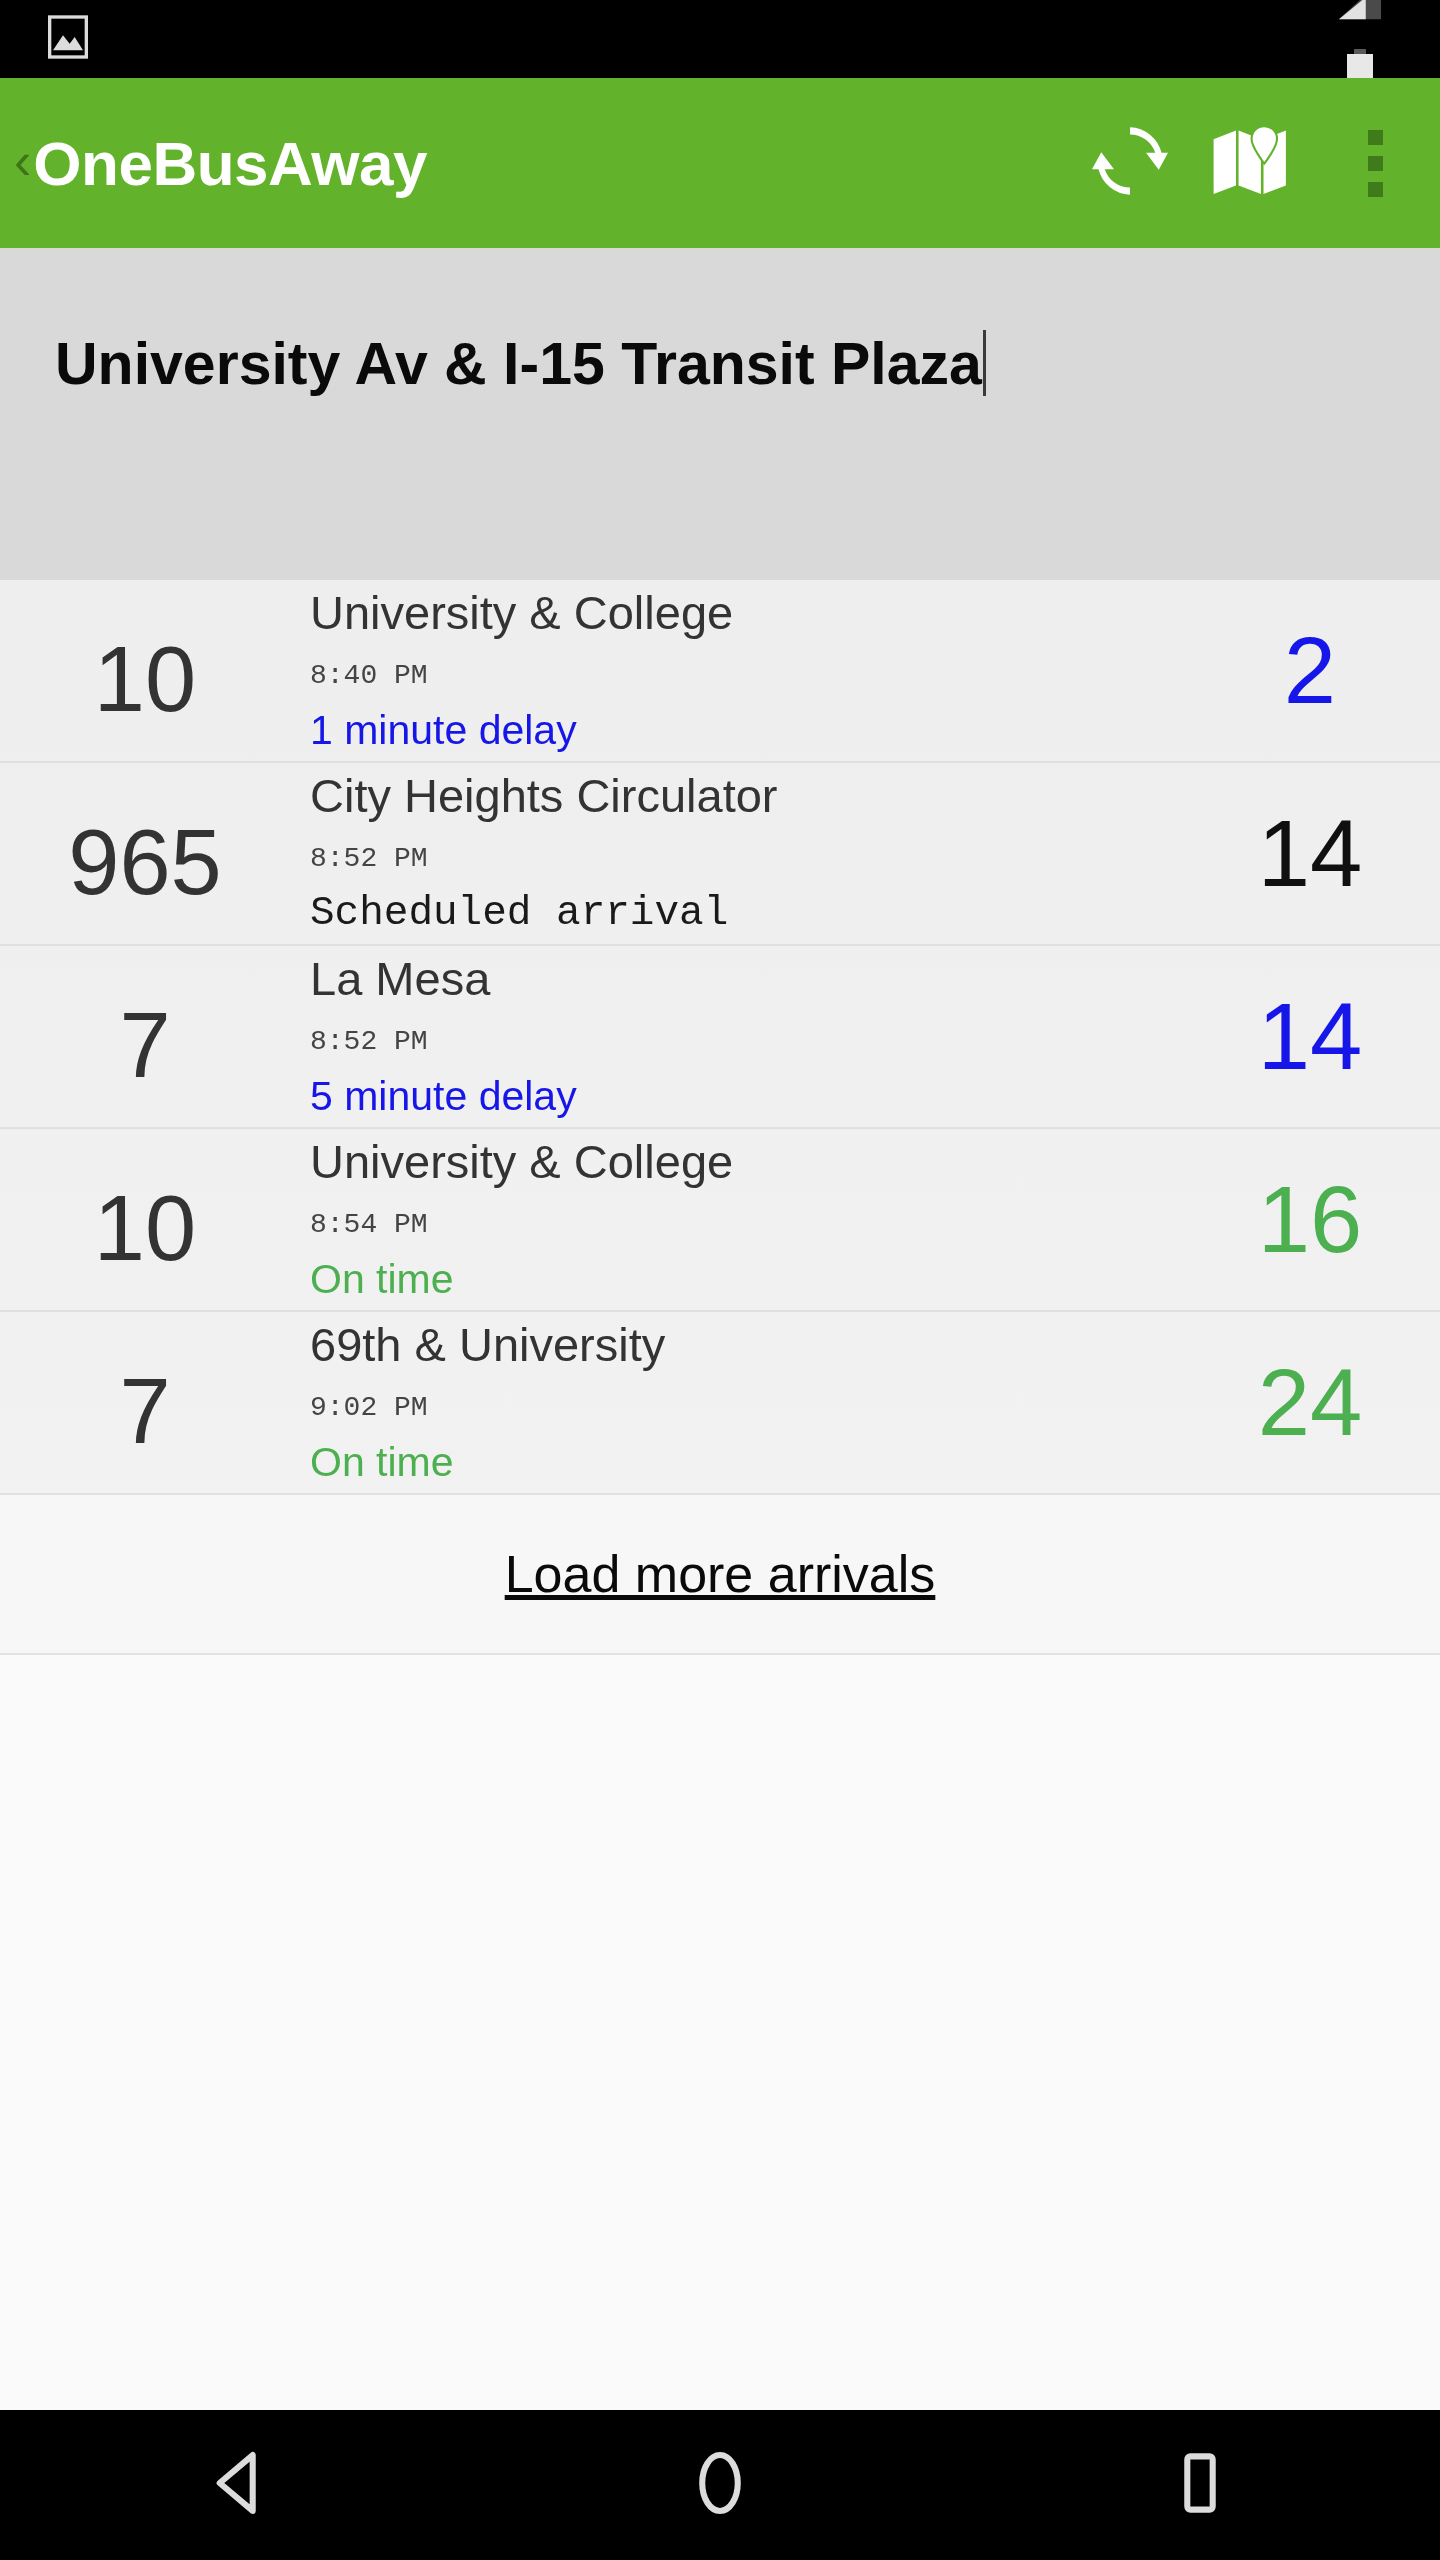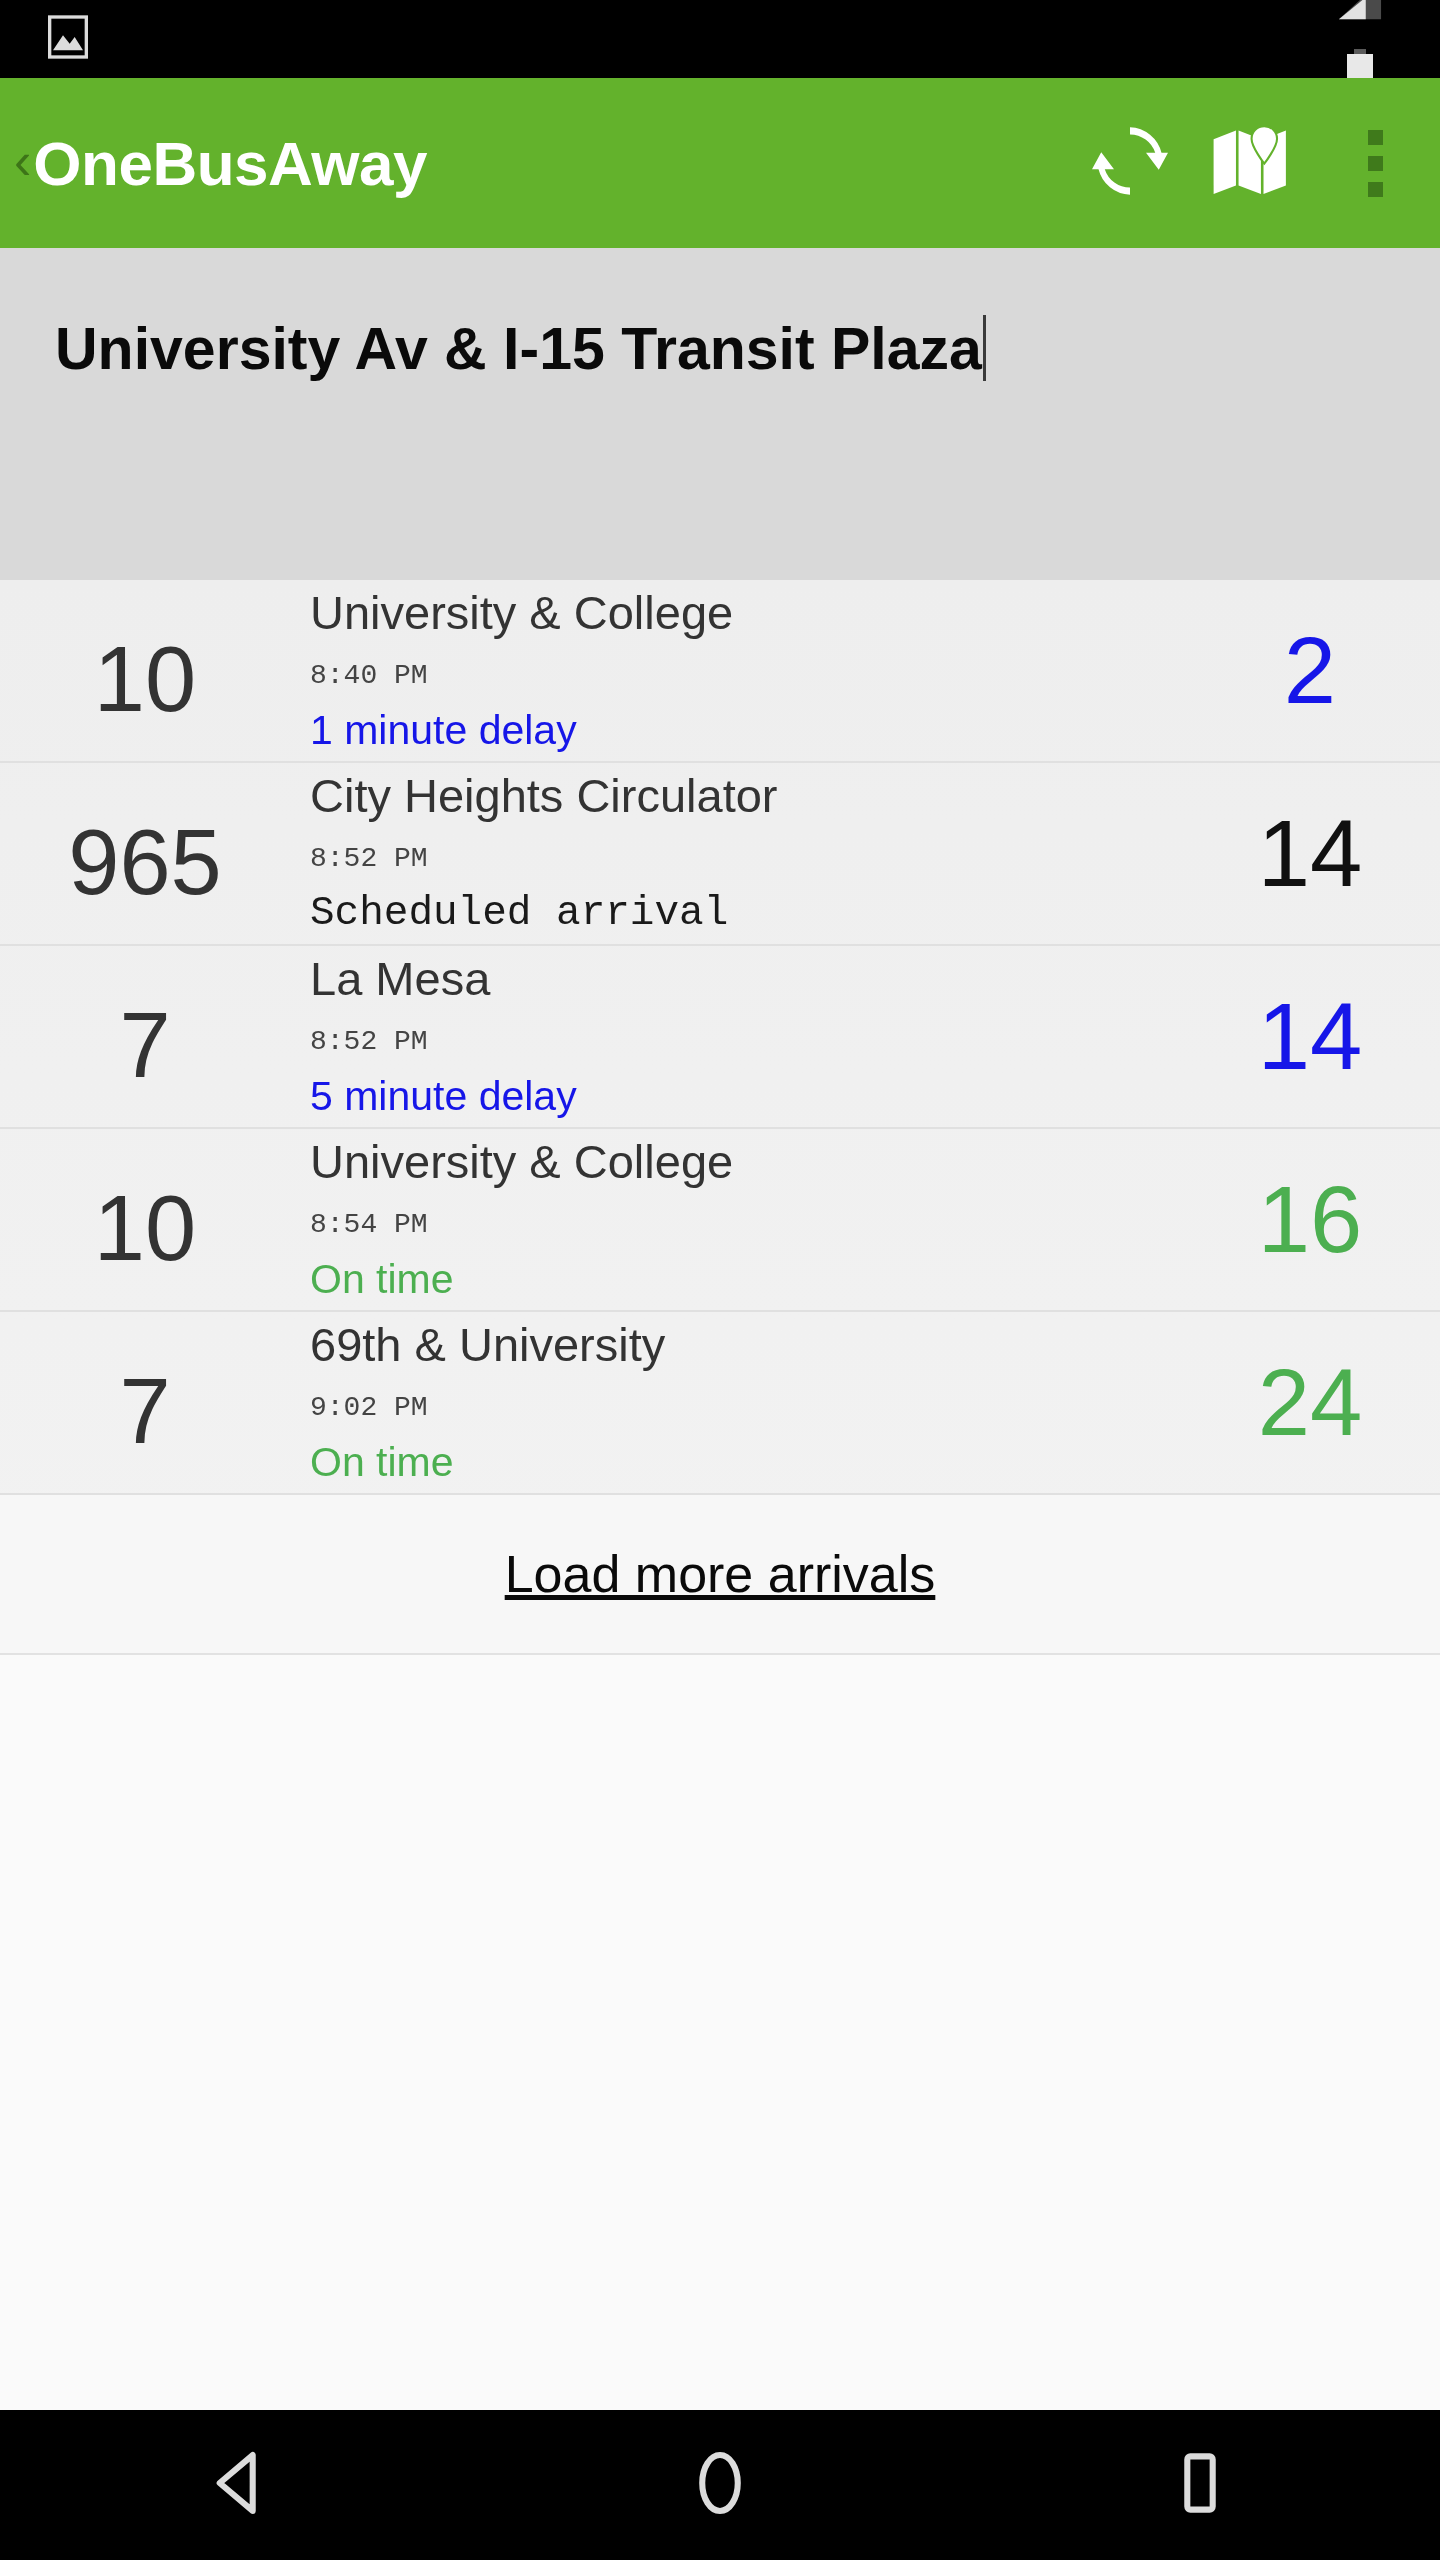--- a/index.html
+++ b/index.html
@@ -50,21 +50,21 @@
   .ab-overflow { width:130px; height:170px; display:flex; flex-direction:column;
     align-items:center; justify-content:center; gap:11px; }
   .dot { width:15px; height:15px; background:#3f7a1b; }
 
   
   .edit-header {
     position:absolute; top:248px; left:0; width:1440px; height:332px;
     background:#d9d9d9;
   }
   .edit-field {
-    position:absolute; top:46px; left:55px; width:1355px; height:110px;
+    position:absolute; top:61px; left:55px; width:1355px; height:110px;
   }
   .edit-text {
     font-size:59px; font-weight:bold; color:#0a0a0a; white-space:nowrap;
     line-height:110px;
   }
   .caret {
     display:inline-block; width:3px; height:66px; background:#3a3a3a;
     vertical-align:-12px; margin-left:1px;
   }
   .edit-underline {

